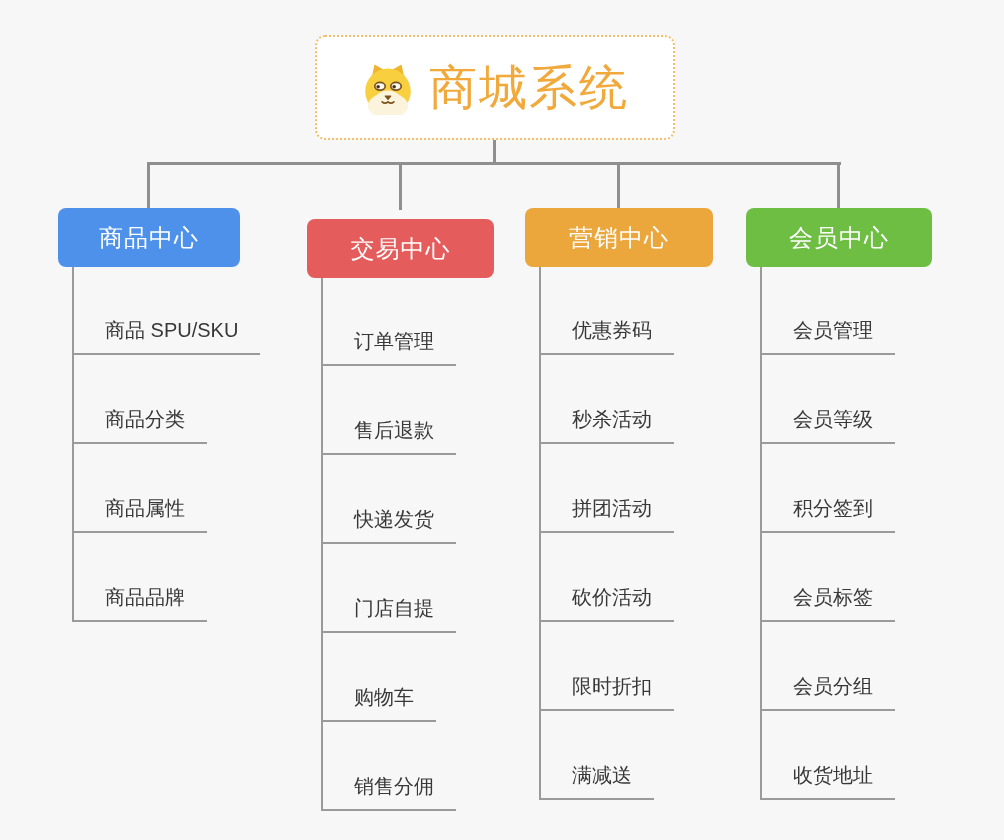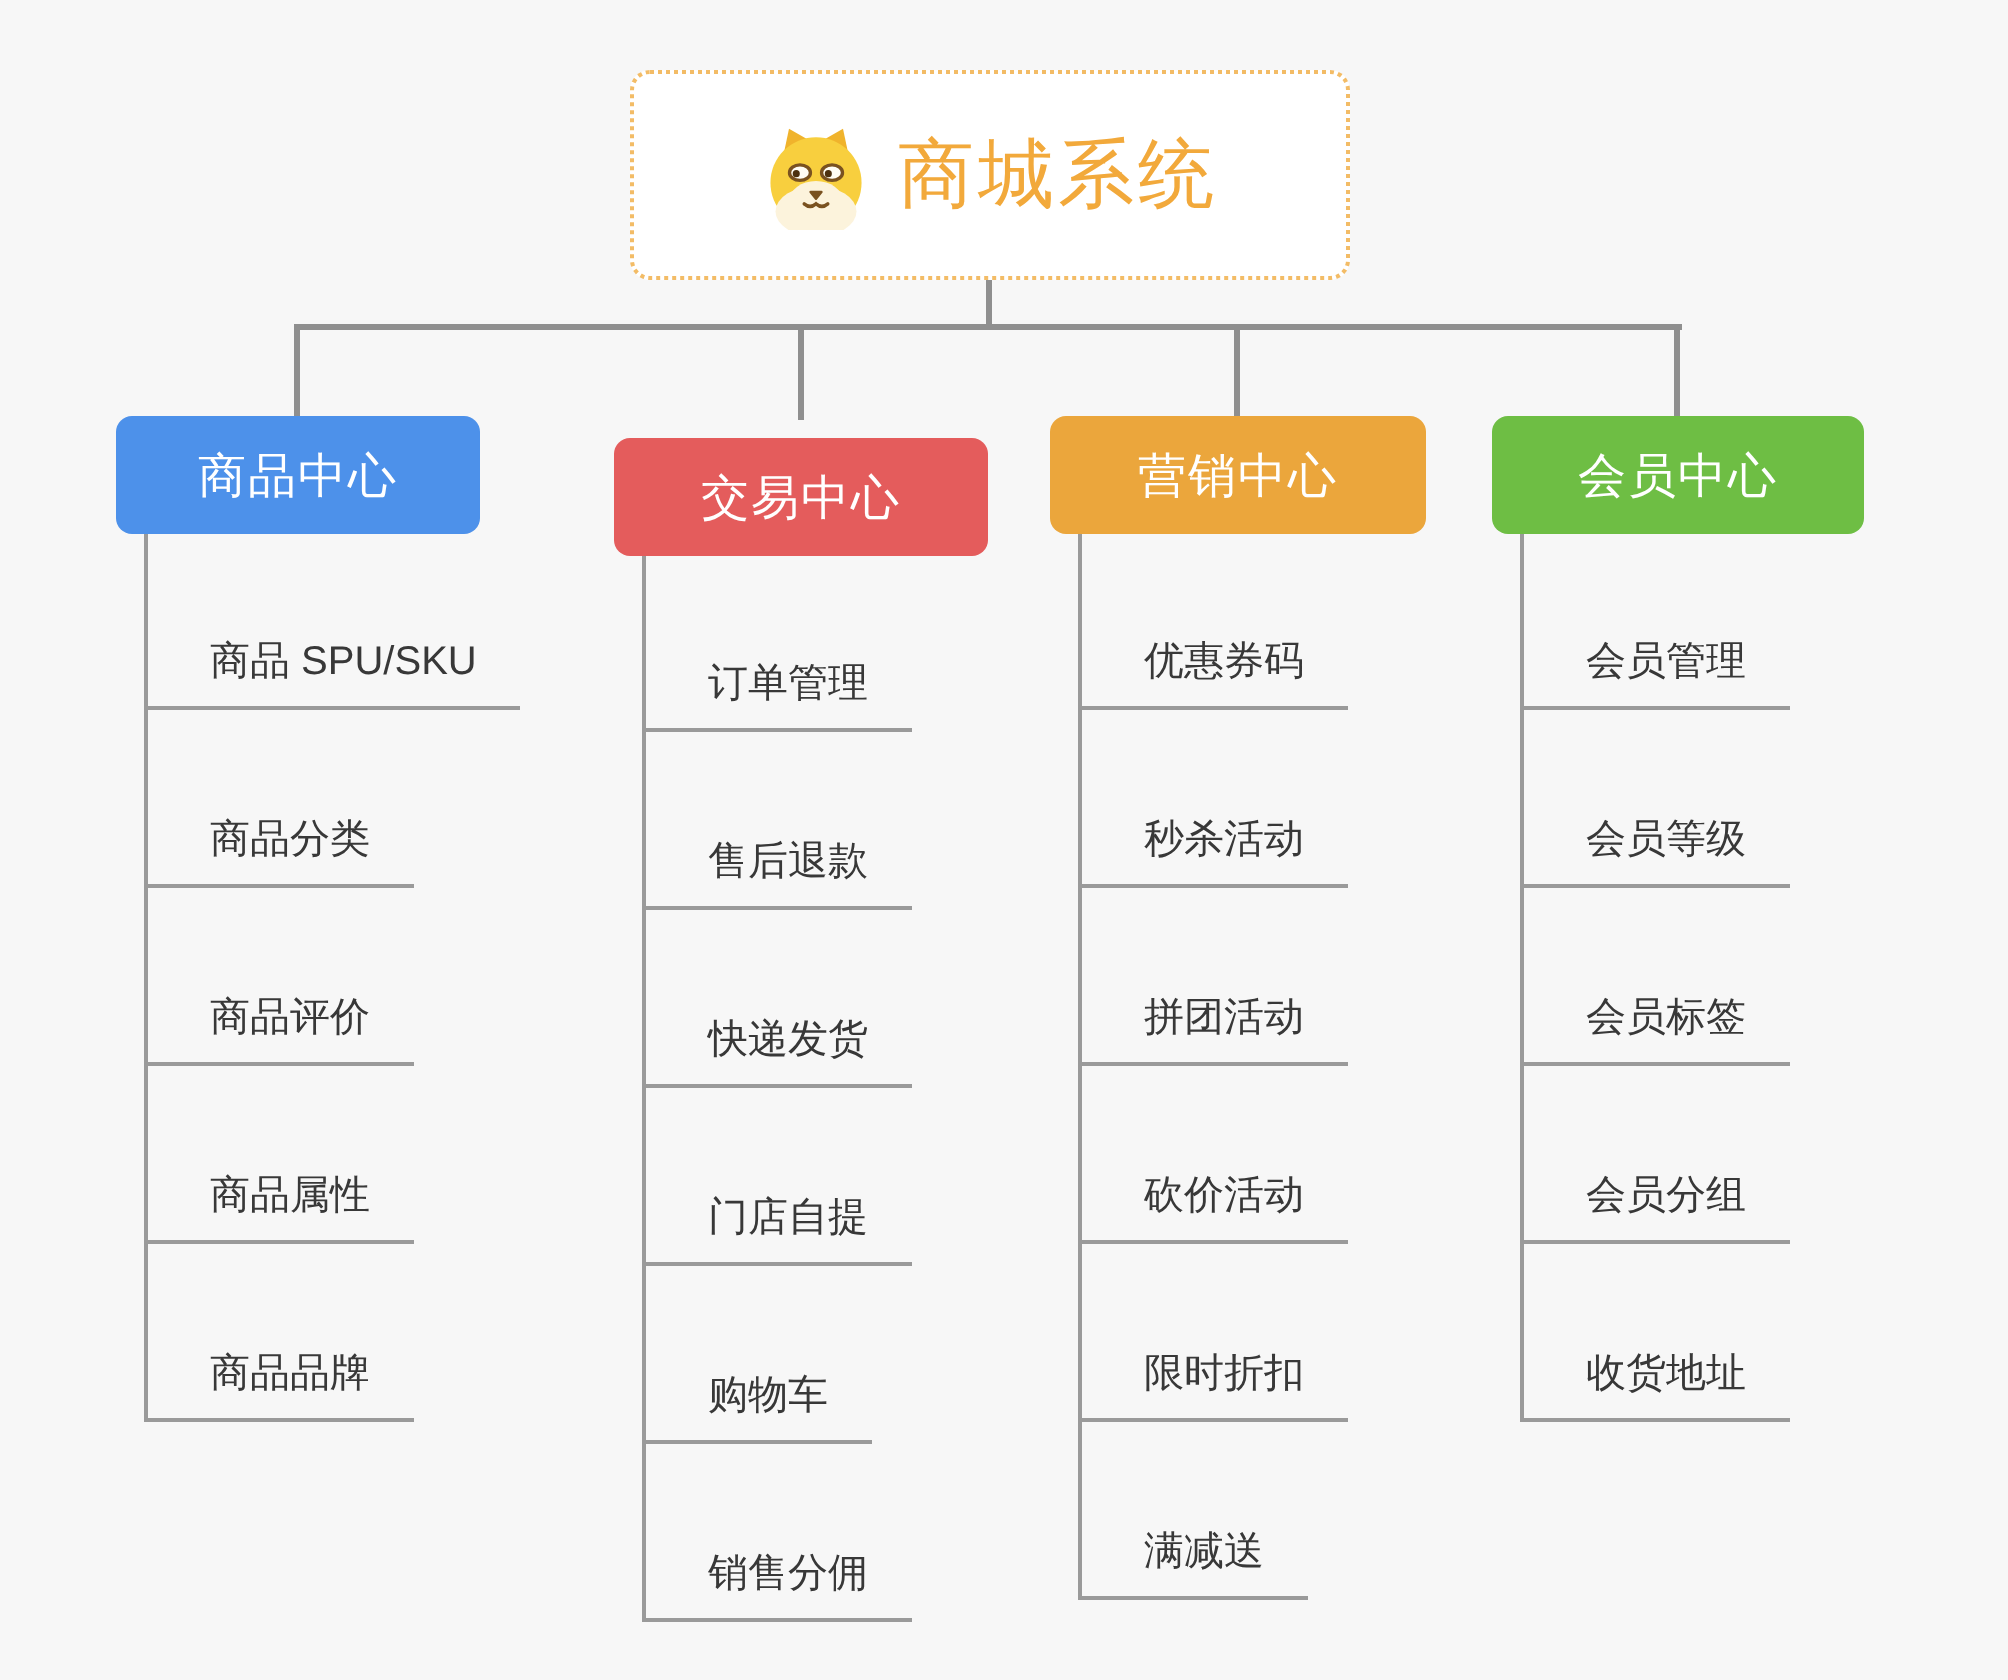--- a/index.html
+++ b/index.html
@@ -21,21 +21,21 @@
     width: 360px; height: 105px;
     background: #ffffff;
     border: 2px dotted #f3bc66;
     border-radius: 10px;
     display: flex;
     align-items: center;
     justify-content: center;
     gap: 14px;
   }
   .root-label {
-    font-size: 38px;
+    font-size: 48px;
     letter-spacing: 2px;
     color: #f2a93b;
   }
   .dog-icon svg { display: block; }
 
   
   .conn { position: absolute; background: #8f8f8f; }
   .conn-stub  { left: 493px; top: 140px; width: 3px; height: 24px; }
   .conn-hbar  { left: 147px; top: 162px; width: 694px; height: 3px; }
   .conn-drop  { top: 162px; width: 3px; height: 48px; }
@@ -120,23 +120,20 @@
       <span>商品中心</span>
     </div>
     <div class="leaf-list">
       <div class="leaf">
           <span class="leaf-node">商品 SPU/SKU</span>
         </div>
       <div class="leaf">
           <span class="leaf-node">商品分类</span>
         </div>
       <div class="leaf">
-          <span class="leaf-node">商品评价</span>
-        </div>
-      <div class="leaf">
           <span class="leaf-node">商品属性</span>
         </div>
       <div class="leaf">
           <span class="leaf-node">商品品牌</span>
         </div>
     </div>
   </div>
 
   <div class="branch branch-2">
     <div class="branch-header" style="background: rgb(228, 92, 92); margin-top: 11px;">
@@ -195,20 +192,23 @@
       <span>会员中心</span>
     </div>
     <div class="leaf-list">
       <div class="leaf">
           <span class="leaf-node">会员管理</span>
         </div>
       <div class="leaf">
           <span class="leaf-node">会员等级</span>
         </div>
       <div class="leaf">
+          <span class="leaf-node">积分签到</span>
+        </div>
+      <div class="leaf">
           <span class="leaf-node">会员标签</span>
         </div>
       <div class="leaf">
           <span class="leaf-node">会员分组</span>
         </div>
       <div class="leaf">
           <span class="leaf-node">收货地址</span>
         </div>
     </div>
   </div>

